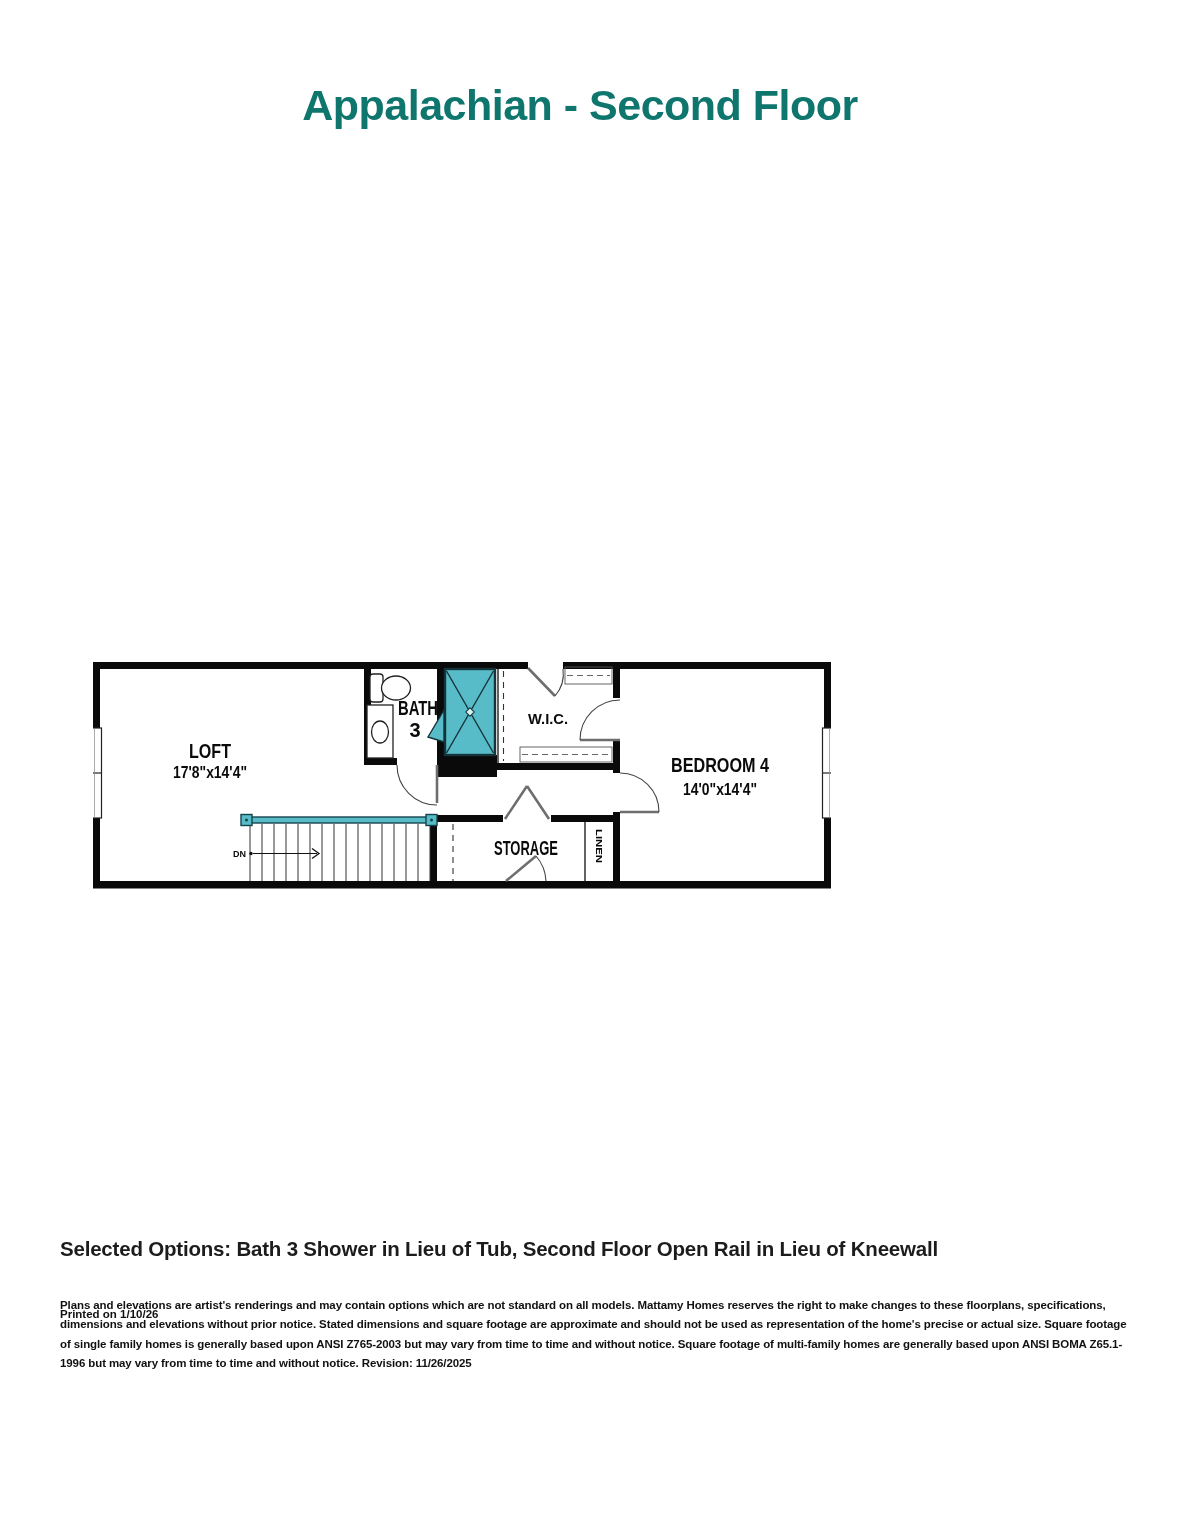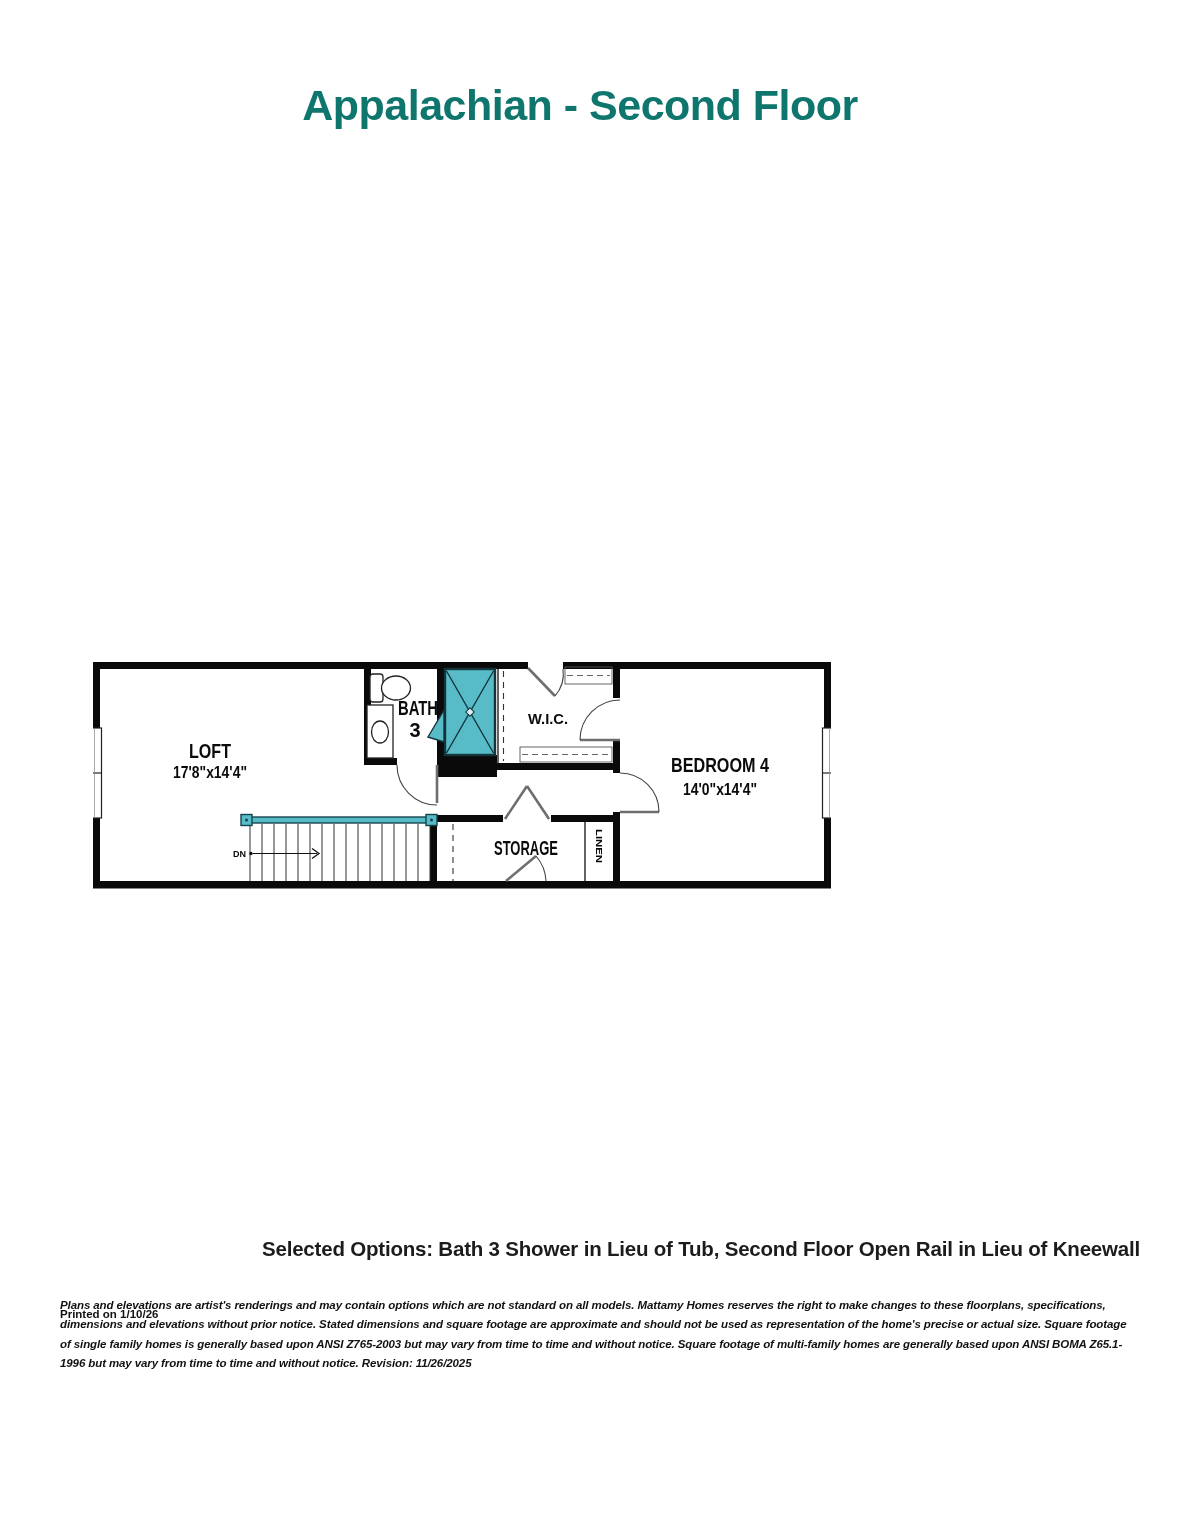--- a/index.html
+++ b/index.html
@@ -17,29 +17,29 @@
   .fixture{fill:#ffffff;stroke:#222;stroke-width:1.3;}
   .shelf{fill:none;stroke:#555;stroke-width:0.9;}
   .shelf-dash{stroke:#555;stroke-width:0.9;stroke-dasharray:6 4;fill:none;}
   .dash{stroke:#333;stroke-width:1.1;stroke-dasharray:6 5;fill:none;}
   .door-arc{stroke:#444;stroke-width:1.1;fill:none;}
   .door-leaf{stroke:#6e6e6e;stroke-width:2.6;fill:none;}
   .tread{stroke:#333;stroke-width:1;fill:none;}
   .room-label{font-family:"Liberation Sans",sans-serif;font-weight:bold;fill:#0a0a0a;}
   .footer-options{
     position:absolute;left:60px;top:1237px;width:1080px;
-    font-size:20.5px;font-weight:600;color:#1c1c1c;letter-spacing:-0.2px;text-align:right;
+    font-size:20.5px;font-weight:600;color:#1c1c1c;letter-spacing:-0.2px;
   }
   .footer-printed{
     position:absolute;left:60px;top:1268px;
     font-size:11.5px;font-weight:600;color:#111;margin-top:40px;
   }
   .footer-disclaimer{
     position:absolute;left:60px;top:1296px;width:1078px;
-    font-size:11.5px;font-weight:600;color:#111;line-height:1.68;letter-spacing:-0.1px;font-style:italic;
+    font-size:11.5px;font-weight:600;color:#111;line-height:1.68;letter-spacing:-0.1px;
   }
 </style>
 </head>
 <body>
 
 <h1 class="page-title">Appalachian - Second Floor</h1>
 
 <svg class="plan-svg" width="738" height="227" viewBox="0 0 738 227" xmlns="http://www.w3.org/2000/svg">
 
   <g>

